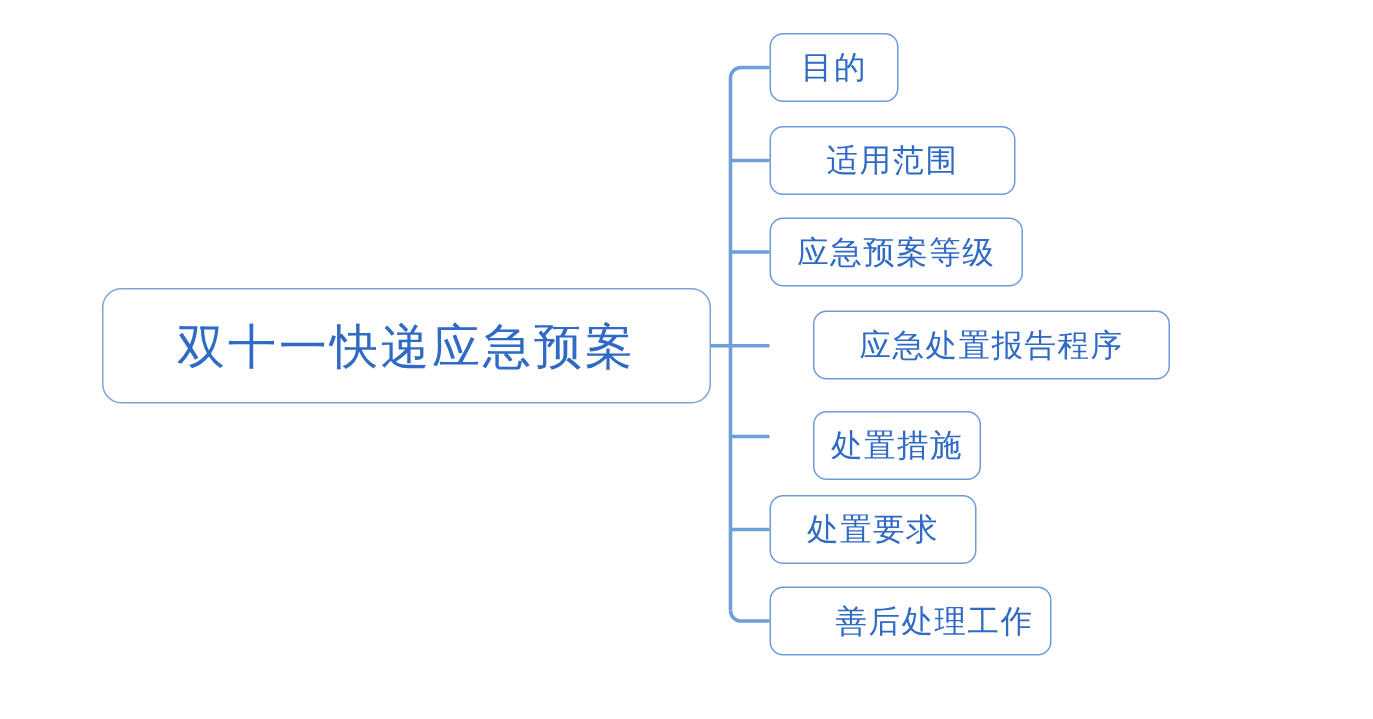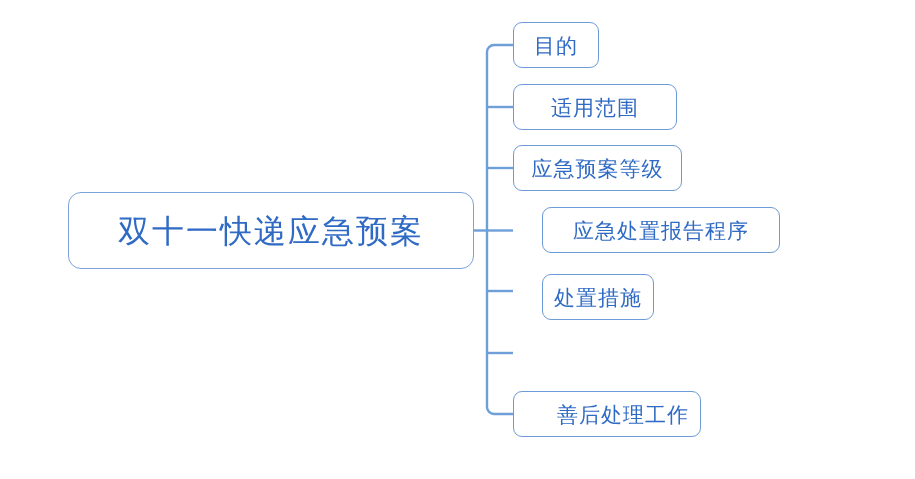--- a/index.html
+++ b/index.html
@@ -100,18 +100,21 @@
   </div>
 
   <div class="node child" style="left: 513px; top: 207px; width: 238px; margin-left: 29px;">
     <span class="node-label">应急处置报告程序</span>
   </div>
 
   <div class="node child" style="left: 513px; top: 274px; width: 112px; margin-left: 29px;">
     <span class="node-label">处置措施</span>
   </div>
 
+  <div class="node child" style="left: 513px; top: 330px; width: 138px;">
+    <span class="node-label">处置要求</span>
+  </div>
 
   <div class="node child" style="left: 513px; top: 391px; width: 188px; padding-left: 32px;">
     <span class="node-label">善后处理工作</span>
   </div>
 
 </div>
 
 </body></html>

